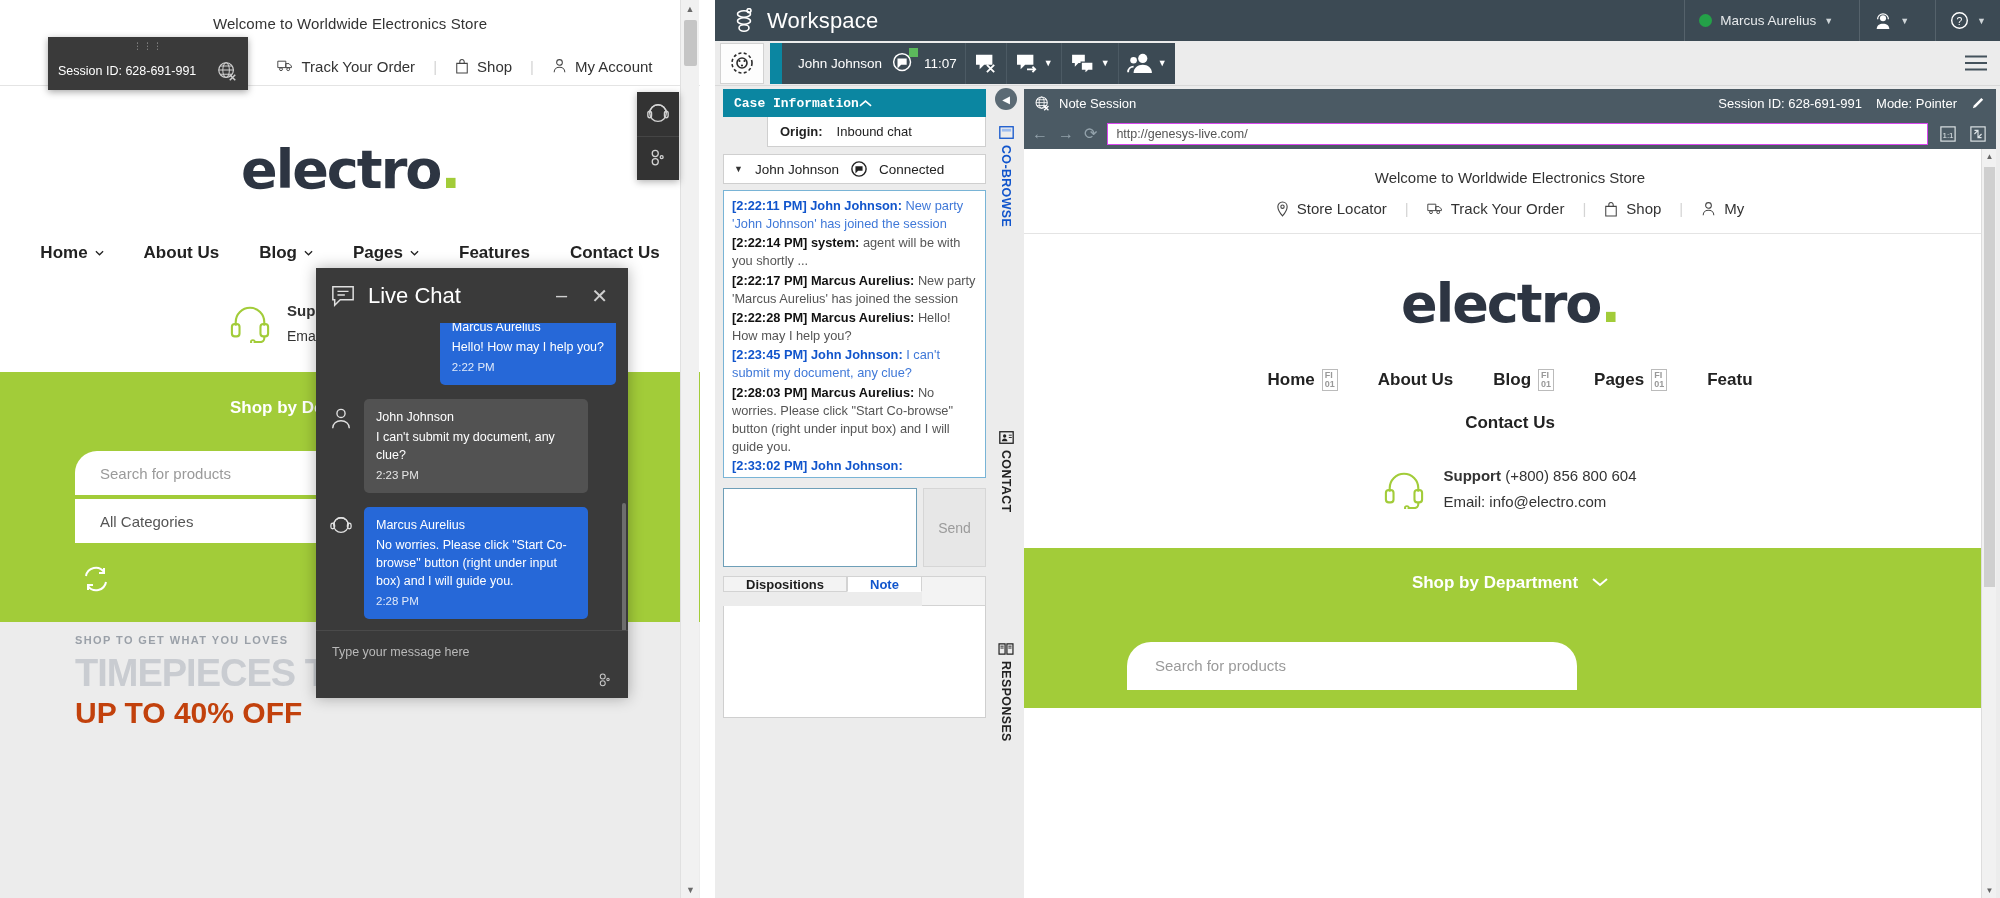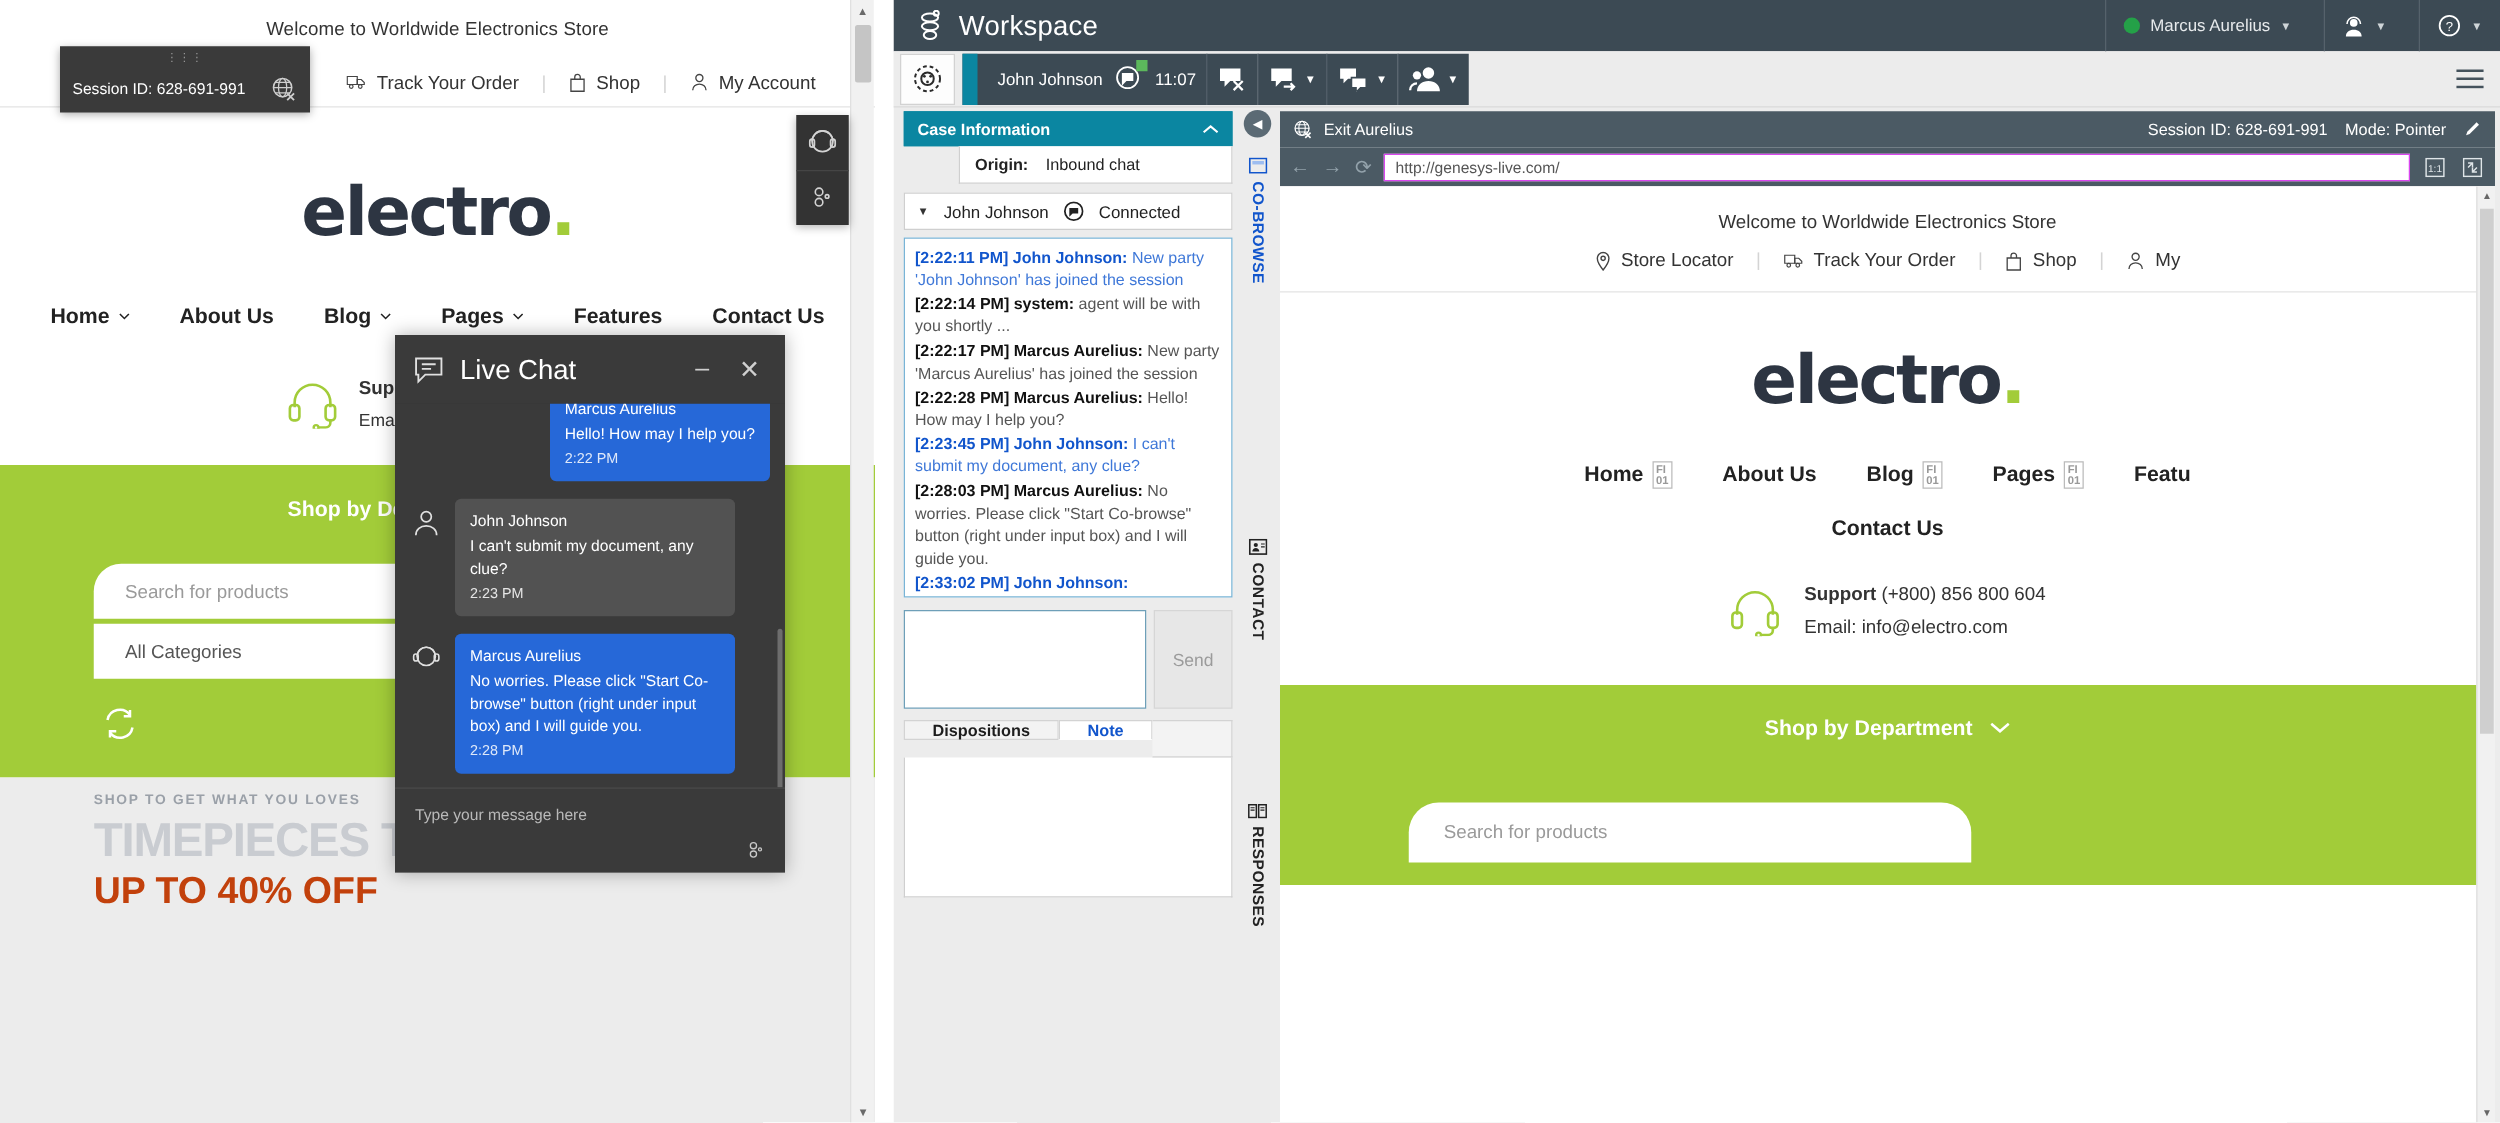--- a/index.html
+++ b/index.html
@@ -163,22 +163,23 @@
     border-left: 1px solid #4c5a64;
   }
   .ws-toolbar .grow { flex: 1; }
   .ws-toolbar .hamb { width: 48px; height: 41px; display:flex; align-items:center; justify-content:center; color:#44525c; font-size:20px;}
 
   
   .ws-body { position: absolute; left: 0; top: 86px; width: 1285px; height: 812px; display: flex; }
   .ws-left { width: 275px; padding: 3px 4px 0 8px; }
   .case-hdr {
     height: 28px; background: #0b86a1; color: #fff; font-weight: bold; font-size: 13px;
-    display: flex; align-items: center; padding: 0 10px; justify-content: space-between;
+    display: flex; align-items: center; padding: 0 10px; justify-content: flex-start;
     border: 1px solid #0b86a1;
+    font-family: Liberation Mono, monospace;
   }
   .case-origin {
     height: 30px; background: #fff; border: 1px solid #cfcfcf; border-top: none;
     display: flex; align-items: center; gap: 14px; padding: 0 12px; font-size: 13px; color: #222; margin-left: 44px;
   }
   .case-origin b { font-weight: bold; }
   .party-row {
     margin-top: 7px; height: 30px; background: #fff; border: 1px solid #cfcfcf;
     display: flex; align-items: center; gap: 12px; padding: 0 10px; font-size: 13.5px; color: #222;
   }
@@ -692,21 +693,21 @@
       <div class="cobrowse">
         <div class="cb-head">
           <span class="ic">
             <svg width="17" height="17" viewBox="0 0 20 20">
                 <circle cx="9" cy="9" r="6.6" fill="none" stroke="#fff" stroke-width="1.2"></circle>
                 <ellipse cx="9" cy="9" rx="3" ry="6.6" fill="none" stroke="#fff" stroke-width="1"></ellipse>
                 <path d="M2.4 9h13.2M3.4 5.6h11.2M3.4 12.4h11.2" stroke="#fff" stroke-width="1"></path>
                 <path d="M12 13l5 5M17 13l-5 5" stroke="#fff" stroke-width="1.5"></path>
               </svg>
           </span>
-          <span>Exit Aurelius</span>
+          <span>Note Session</span>
           <span class="mid"></span>
           <span class="right">
             <span>Session ID: 628-691-991</span>
             <span>Mode: Pointer</span>
             <span class="ic">
               <svg width="15" height="15" viewBox="0 0 16 16">
                   <path d="M2 13l1-3 8-8 2 2-8 8z" fill="#fff"></path>
                 </svg>
             </span>
           </span>

